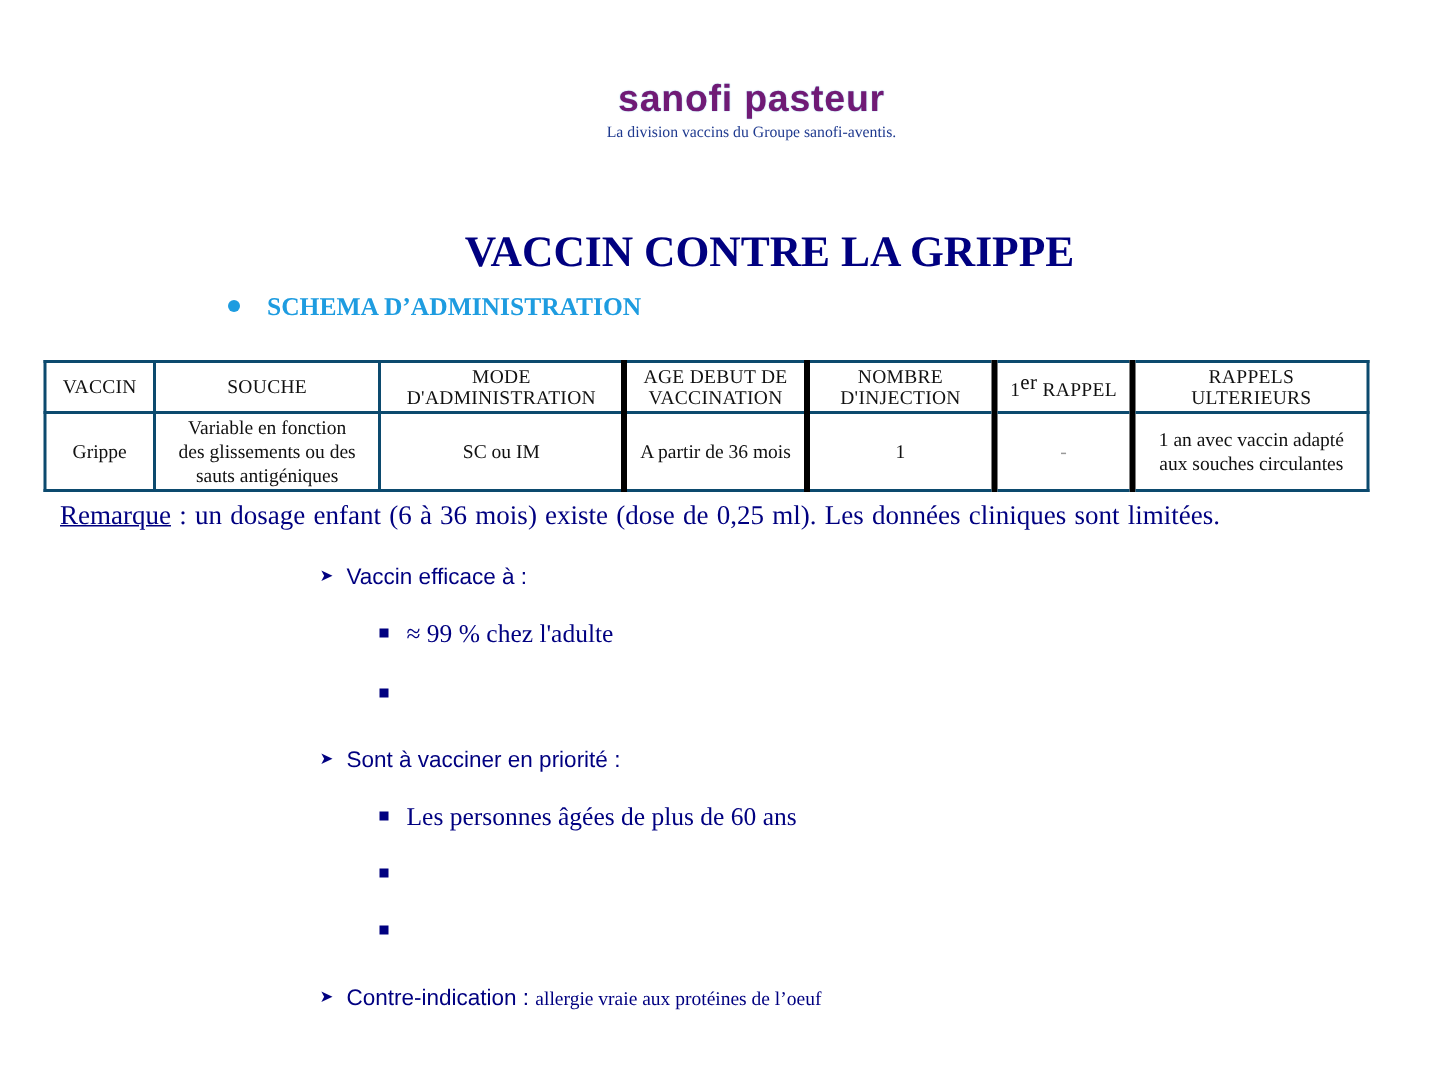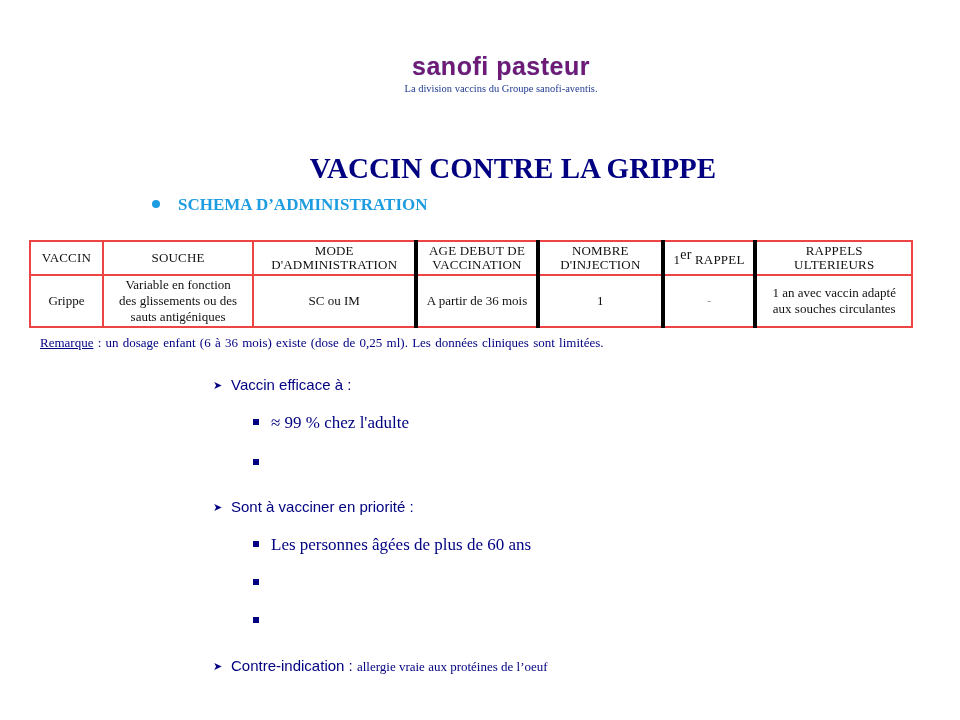--- a/index.html
+++ b/index.html
@@ -27,28 +27,28 @@
     .subtitle .dot {
       display: inline-block; width: 8px; height: 8px; border-radius: 50%; background: #1e9ce0;
       margin-right: 18px; vertical-align: middle; position: relative; top: -2px;
     }
     
     table.schema {
       position: absolute; left: 29px; top: 240px; width: 884px; border-collapse: collapse;
       font-family: "Liberation Serif", serif; font-size: 13px; color: #111;
     }
     table.schema td, table.schema th {
-      border: 2px solid #ef4444; text-align: center; vertical-align: middle; padding: 0 2px; font-weight: normal;
+      border: 2px solid #0c4a6e; text-align: center; vertical-align: middle; padding: 0 2px; font-weight: normal;
     }
     table.schema th { height: 32px; line-height: 14px; font-size: 13px; letter-spacing: 0.2px; }
     table.schema td { height: 50px; line-height: 16px; font-size: 13px; }
     table.schema th.doubleleft, table.schema td.doubleleft { border-left: 4px solid #000; }
     sup { font-size: 14px; }
     
-    .remark { left: 40px; top: 334px; font-size: 13px; color: #000080; line-height: 18px; word-spacing: 1px; }
+    .remark { left: 40px; top: 334px; font-size: 18px; color: #000080; line-height: 18px; word-spacing: 1px; }
     .remark u { text-decoration: underline; }
     
     .lvl1 { left: 213px; font-family: "Liberation Sans", "DejaVu Sans", sans-serif; font-size: 15px; color: #000080; line-height: 20px; }
     .lvl1 .arrow { display: inline-block; width: 18px; font-size: 11px; color: #000080; vertical-align: middle; position: relative; top: -1px; }
     .lvl2 { left: 253px; font-size: 17px; color: #000080; line-height: 18px; }
     .lvl2 .sq { display: inline-block; width: 6px; height: 6px; background: #000080; margin-right: 12px; vertical-align: middle; position: relative; top: -2px; }
     .ci-small { font-family: "Liberation Serif", serif; font-size: 13px; }
   </style>
 </head>
 <body>

